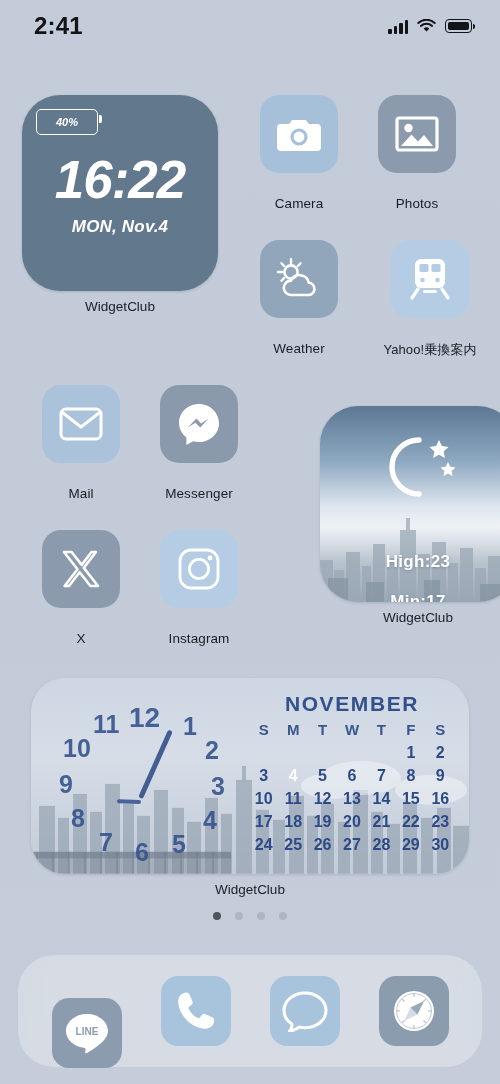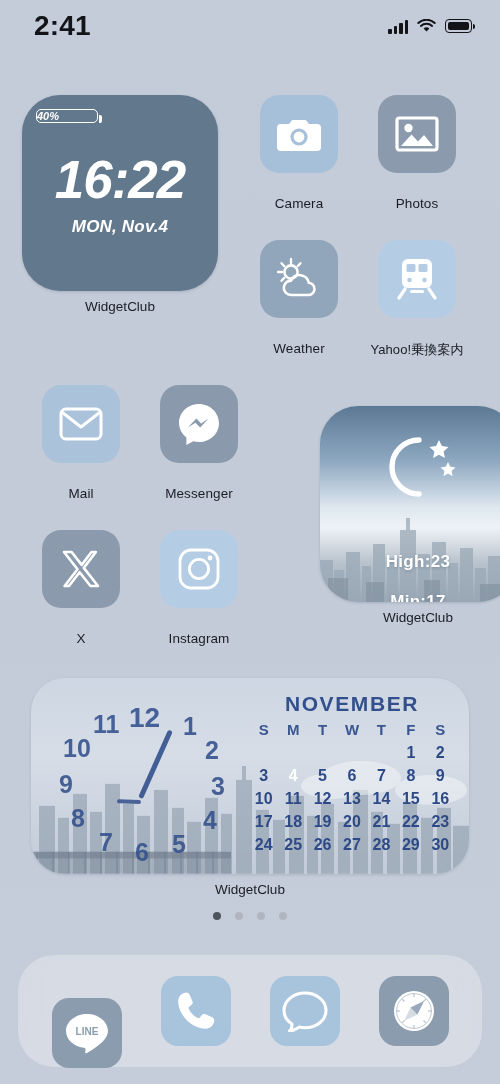--- a/index.html
+++ b/index.html
@@ -15,21 +15,21 @@
     position:absolute; inset:0;
     background:linear-gradient(180deg,#c4ccd9 0%, #c3cbd8 45%, #c6cdda 100%);
   }
 
   
   #statusbar {
     position:absolute; top:0; left:0; width:500px; height:52px;
     display:flex; align-items:center; justify-content:space-between;
     padding:0 28px 0 34px;
   }
-  #clock-time { font-size:28px; font-weight:700; color:#121418; letter-spacing:.2px; }
+  #clock-time { font-size:24px; font-weight:700; color:#121418; letter-spacing:.2px; }
   #status-icons { display:flex; align-items:center; gap:9px; }
   .bars { display:flex; align-items:flex-end; gap:2px; height:15px; }
   .bars i { display:block; width:3.5px; background:#121418; border-radius:1px; }
   .bars i:nth-child(1){ height:5px; } .bars i:nth-child(2){ height:8px; }
   .bars i:nth-child(3){ height:11px; } .bars i:nth-child(4){ height:14px; }
   .wifi { width:19px; height:14px; position:relative; }
   .battery {
     width:27px; height:14px; border:1.6px solid #121418; border-radius:4px;
     position:relative; padding:1.6px;
   }
@@ -60,22 +60,22 @@
   .widget-label { margin-top:8px; font-size:13.5px; color:#1a1d24; font-weight:500; }
 
   
   #clock-widget {
     width:196px; height:196px; border-radius:38px; background:#62788c;
     position:relative; overflow:hidden;
     box-shadow:0 1px 3px rgba(40,50,70,.18);
   }
   #battery-pill {
     position:absolute; top:14px; left:14px;
-    width:62px; height:14px; border:1.8px solid #ffffff; border-radius:5px;
-    display:flex; align-items:center; justify-content:flex-start;
+    width:62px; height:26px; border:1.8px solid #ffffff; border-radius:5px;
+    display:flex; align-items:center; justify-content:center;
   }
   #battery-pill::after{
     content:""; position:absolute; right:-5px; top:5px; width:3px; height:8px;
     background:#fff; border-radius:0 2px 2px 0;
   }
   #battery-pct { font-size:11px; font-weight:700; font-style:italic; color:#fff; }
   #digital-time {
     position:absolute; top:54px; left:0; width:100%; text-align:center;
     font-size:53px; font-weight:800; font-style:italic; color:#fff; letter-spacing:-1px;
   }
@@ -225,21 +225,21 @@
               <svg width="44" height="38" viewBox="0 0 44 38">
                 <rect x="2" y="3" width="40" height="32" rx="2.5" fill="none" stroke="#fff" stroke-width="3.2"></rect>
                 <circle cx="13.5" cy="13" r="4.2" fill="#fff"></circle>
                 <path d="M6 31 l10.5-11.5 6.5 7 6-6.5L38 31z" fill="#fff"></path>
               </svg>
             </div>
             <div class="app-label">Photos</div>
           </div>
         </div>
 
-        <div style="display:flex;margin-top:29px;">
+        <div style="display:flex;margin-top:29px;gap:13px;">
 
           <div class="cell">
             <div class="icon-tile" style="background:#92a6bb;">
               <svg width="48" height="44" viewBox="0 0 48 44">
                 <g stroke="#fff" stroke-width="2.4" stroke-linecap="round">
                   <line x1="16" y1="2" x2="16" y2="6"></line>
                   <line x1="6.5" y1="6.2" x2="9.1" y2="9"></line>
                   <line x1="25.5" y1="6.2" x2="22.9" y2="9"></line>
                   <line x1="3" y1="15" x2="7" y2="15"></line>
                   <line x1="6.5" y1="23.8" x2="9.1" y2="21"></line>

